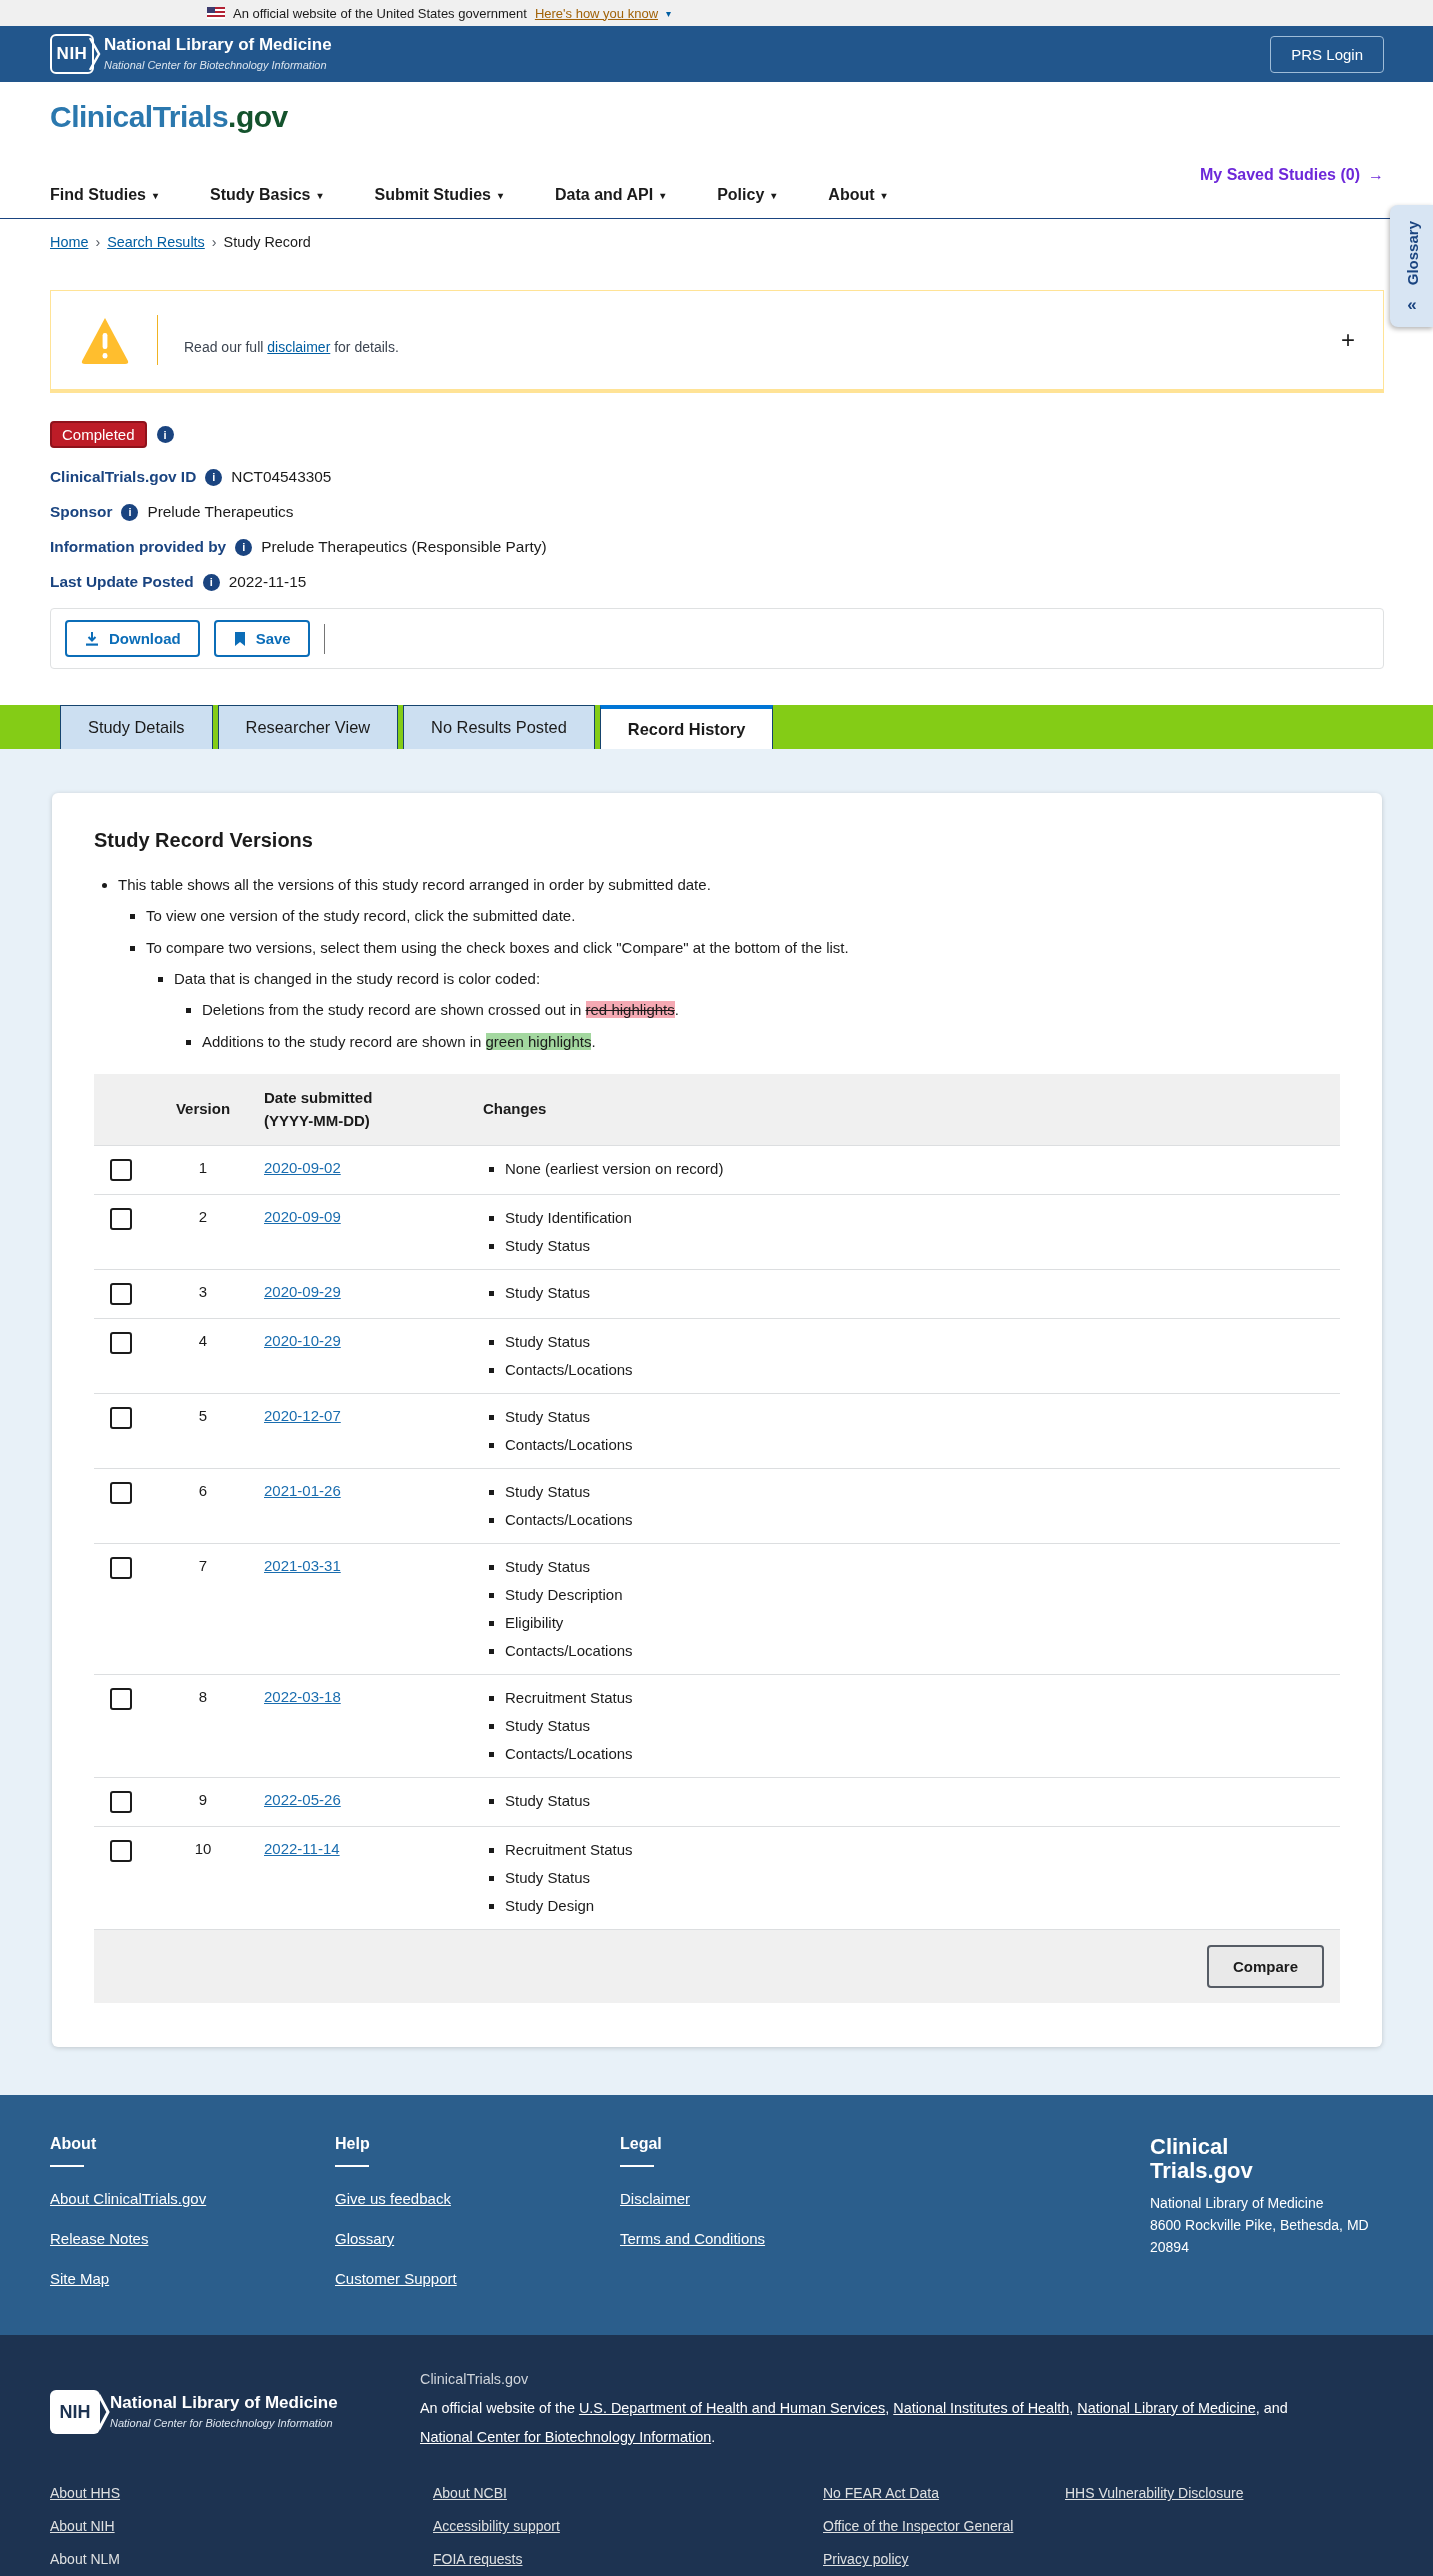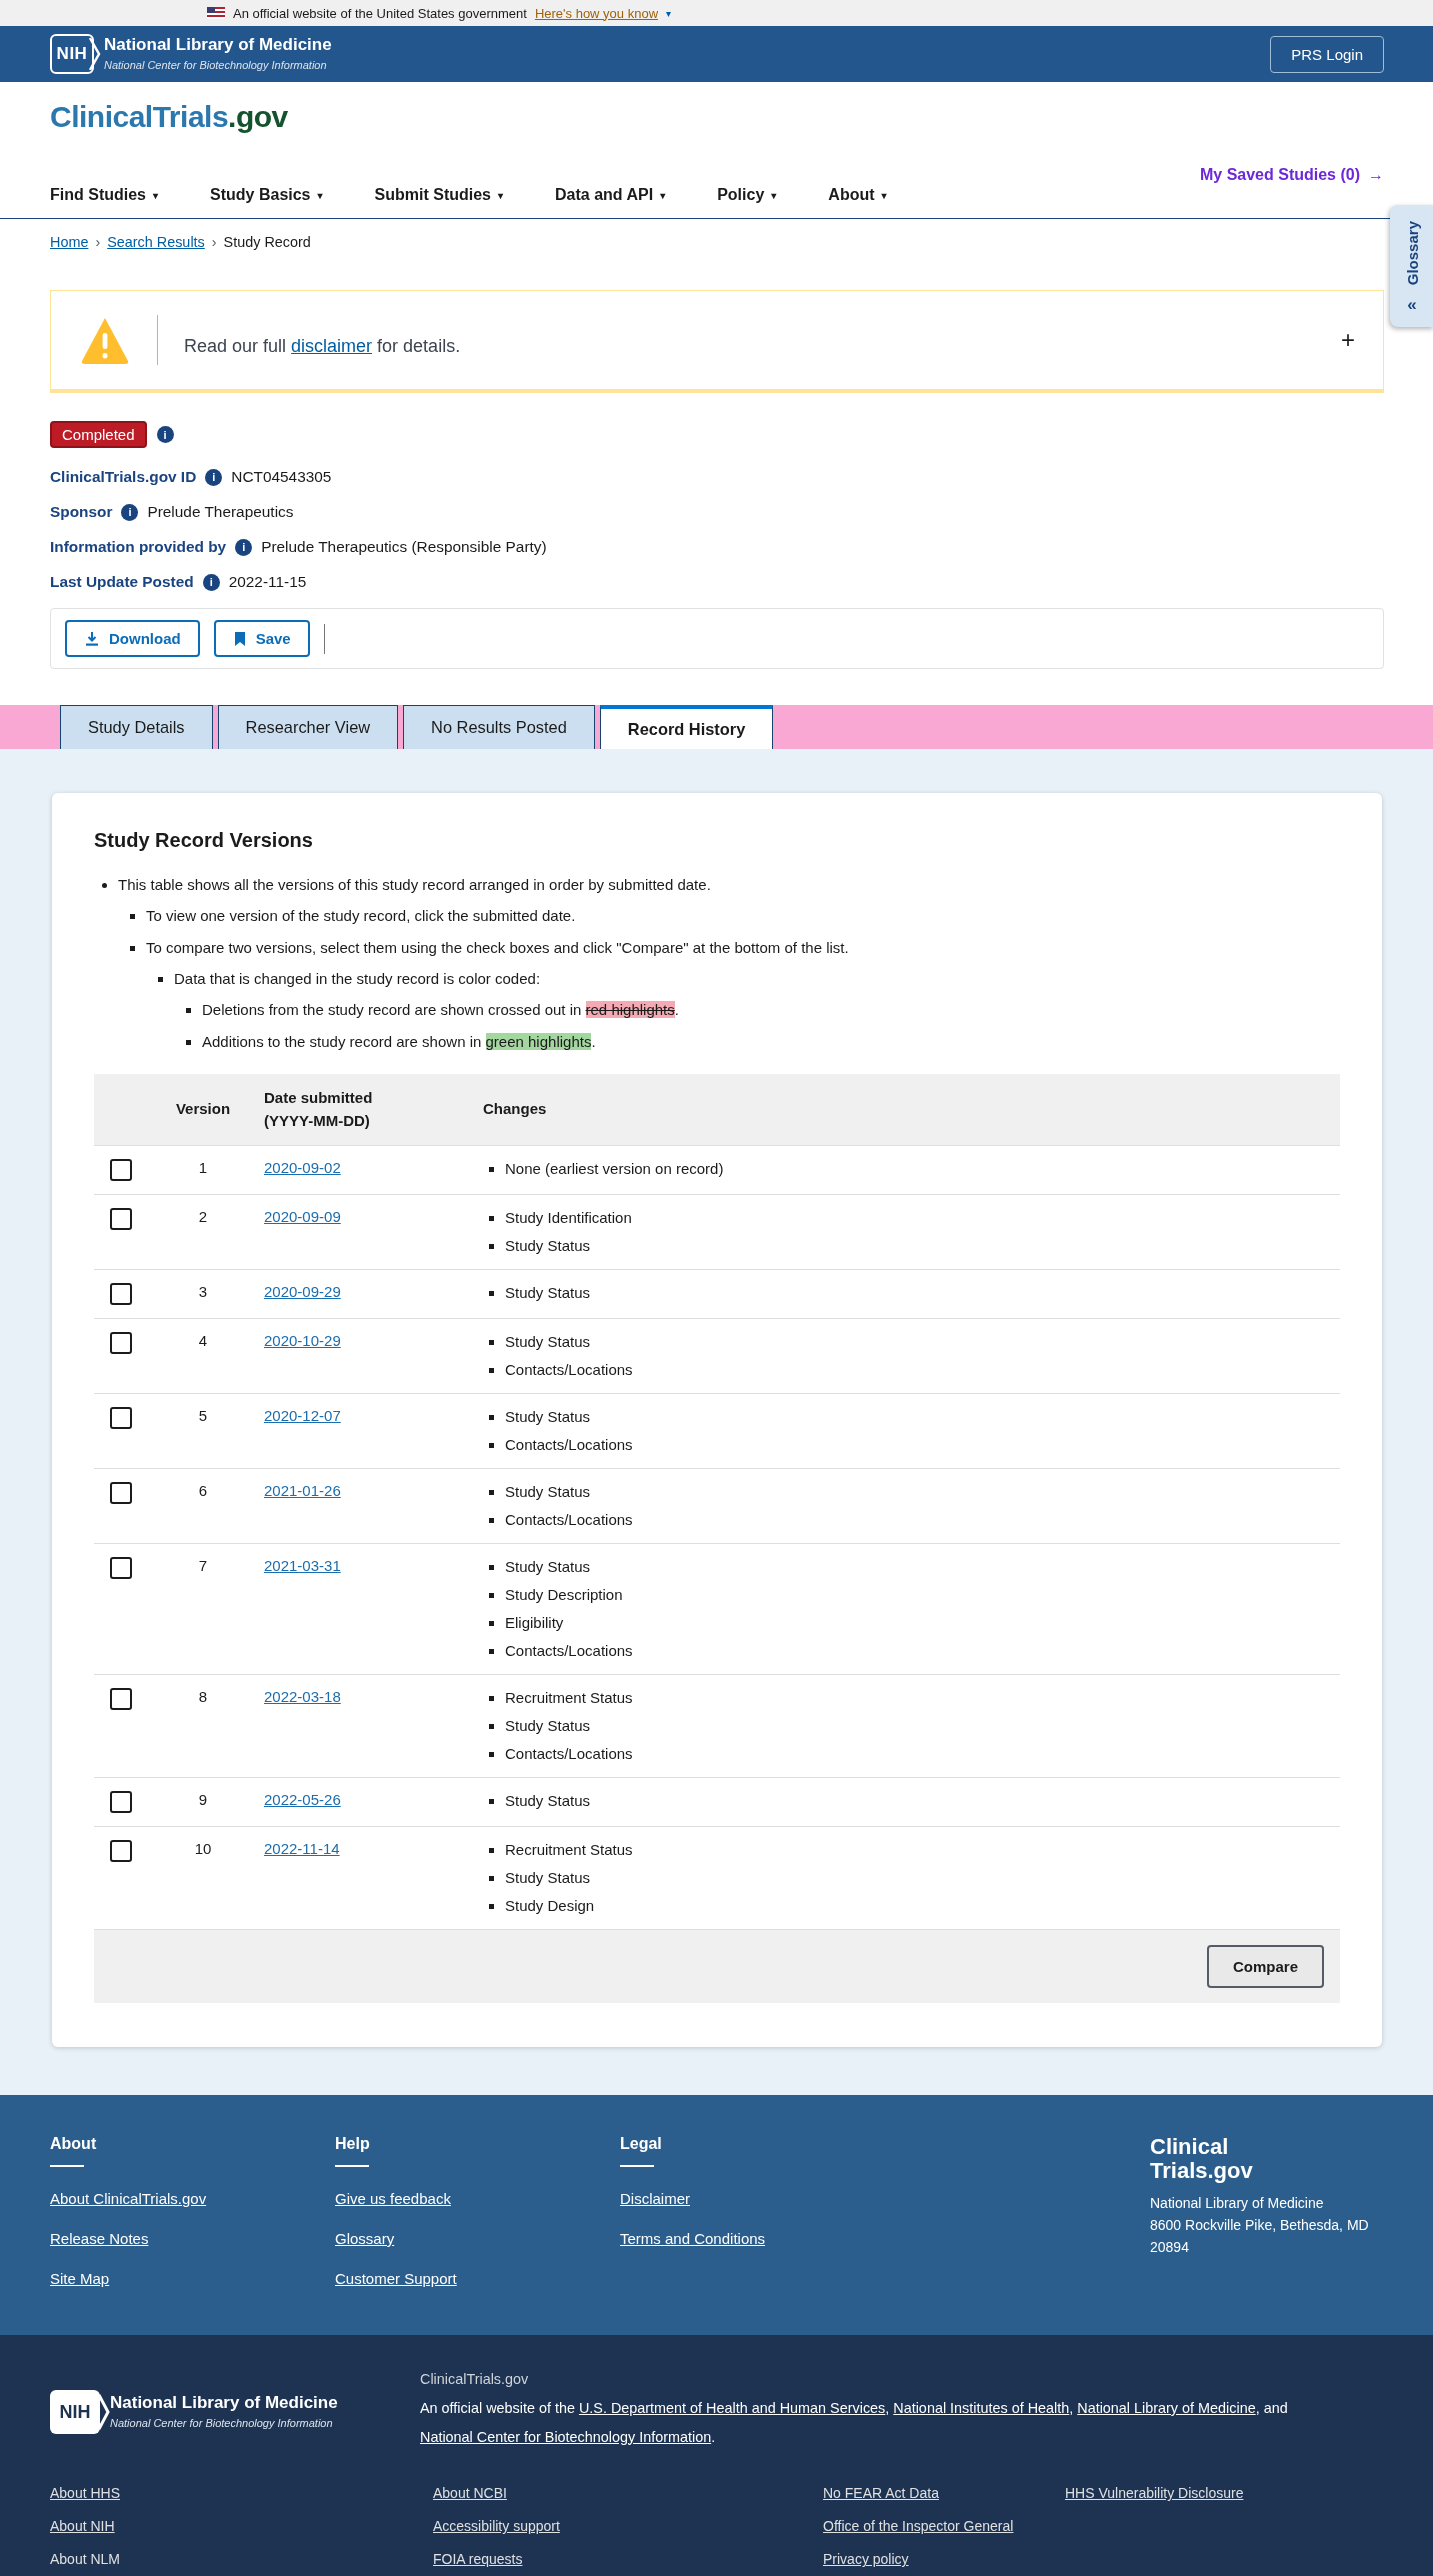--- a/index.html
+++ b/index.html
@@ -53,21 +53,21 @@
       align-items:center; color:#1a4480; cursor:pointer; }
   .gloss-label { writing-mode:vertical-rl; transform:rotate(180deg); font-size:15px; font-weight:bold; }
   .gloss-arrows { margin-top:10px; font-size:17px; font-weight:bold; }
 
   
   .warning { margin-top:28px; border:1px solid #ffe396; border-bottom:4px solid #ffe396; background:#fff;
       display:flex; align-items:center; padding:24px 28px; }
   .warn-icon-wrap { padding-right:26px; border-right:1px solid #f0b323; display:flex; align-items:center; }
   .warn-text { padding-left:26px; flex:1; }
   .warn-title { font-size:16.4px; font-weight:bold; }
-  .warn-body { margin-top:13px; font-size:18px; color:#3d4551; }
+  .warn-body { margin-top:13px; font-size:14px; color:#3d4551; }
   .warn-body a { color:#005ea2; }
   .warn-plus { font-size:24px; color:#1b1b1b; padding-left:20px; cursor:pointer; font-weight:400; }
 
   
   .status-row { margin-top:28px; display:flex; align-items:center; gap:10px; }
   .status-badge { background:#bd1c27; border:2px solid #8f121b; color:#fff; font-size:15px;
       padding:3px 10px; border-radius:4px; }
   .info-icon { display:inline-flex; width:17px; height:17px; border-radius:50%; background:#1a4480; color:#fff;
       font-size:11px; font-weight:bold; align-items:center; justify-content:center; font-style:normal; flex:0 0 auto; }
   .study-title { margin-top:22px; font-size:22.4px; font-weight:bold; color:#1b1b1b; }
@@ -76,21 +76,21 @@
   .meta-label { color:#1a4480; font-weight:bold; }
 
   
   .actions { margin-top:14px; border:1px solid #dfe1e2; border-radius:4px; padding:11px 14px;
       display:flex; align-items:center; gap:14px; }
   .act-btn { display:flex; align-items:center; gap:9px; background:#fff; border:2px solid #0b6db8; border-radius:4px;
       color:#0b6db8; font-weight:bold; font-size:15px; padding:8px 17px; font-family:inherit; cursor:pointer; }
   .act-divider { width:1px; height:30px; background:#757575; }
 
   
-  .tabband { margin-top:36px; background:#f9a8d4; height:44px; }
+  .tabband { margin-top:36px; background:#84cc16; height:44px; }
   .tabs { display:flex; gap:5px; height:44px; padding-left:10px; }
   .tab { display:flex; align-items:center; padding:0 27px; background:#ccdff1; border:1px solid #16446e;
       border-bottom:none; font-size:16.4px; color:#1b1b1b; cursor:pointer; }
   .tab.active { background:#fff; font-weight:bold; border-top:4px solid #0076d6; }
 
   
   .content-bg { background:#e8f1f8; padding:44px 0 48px; }
   .card { width:1330px; margin:0 auto; background:#fff; border-radius:6px; box-shadow:0 1px 5px rgba(0,0,0,.18);
       padding:36px 42px 44px; }
   .card h2 { font-size:20px; font-weight:bold; }

